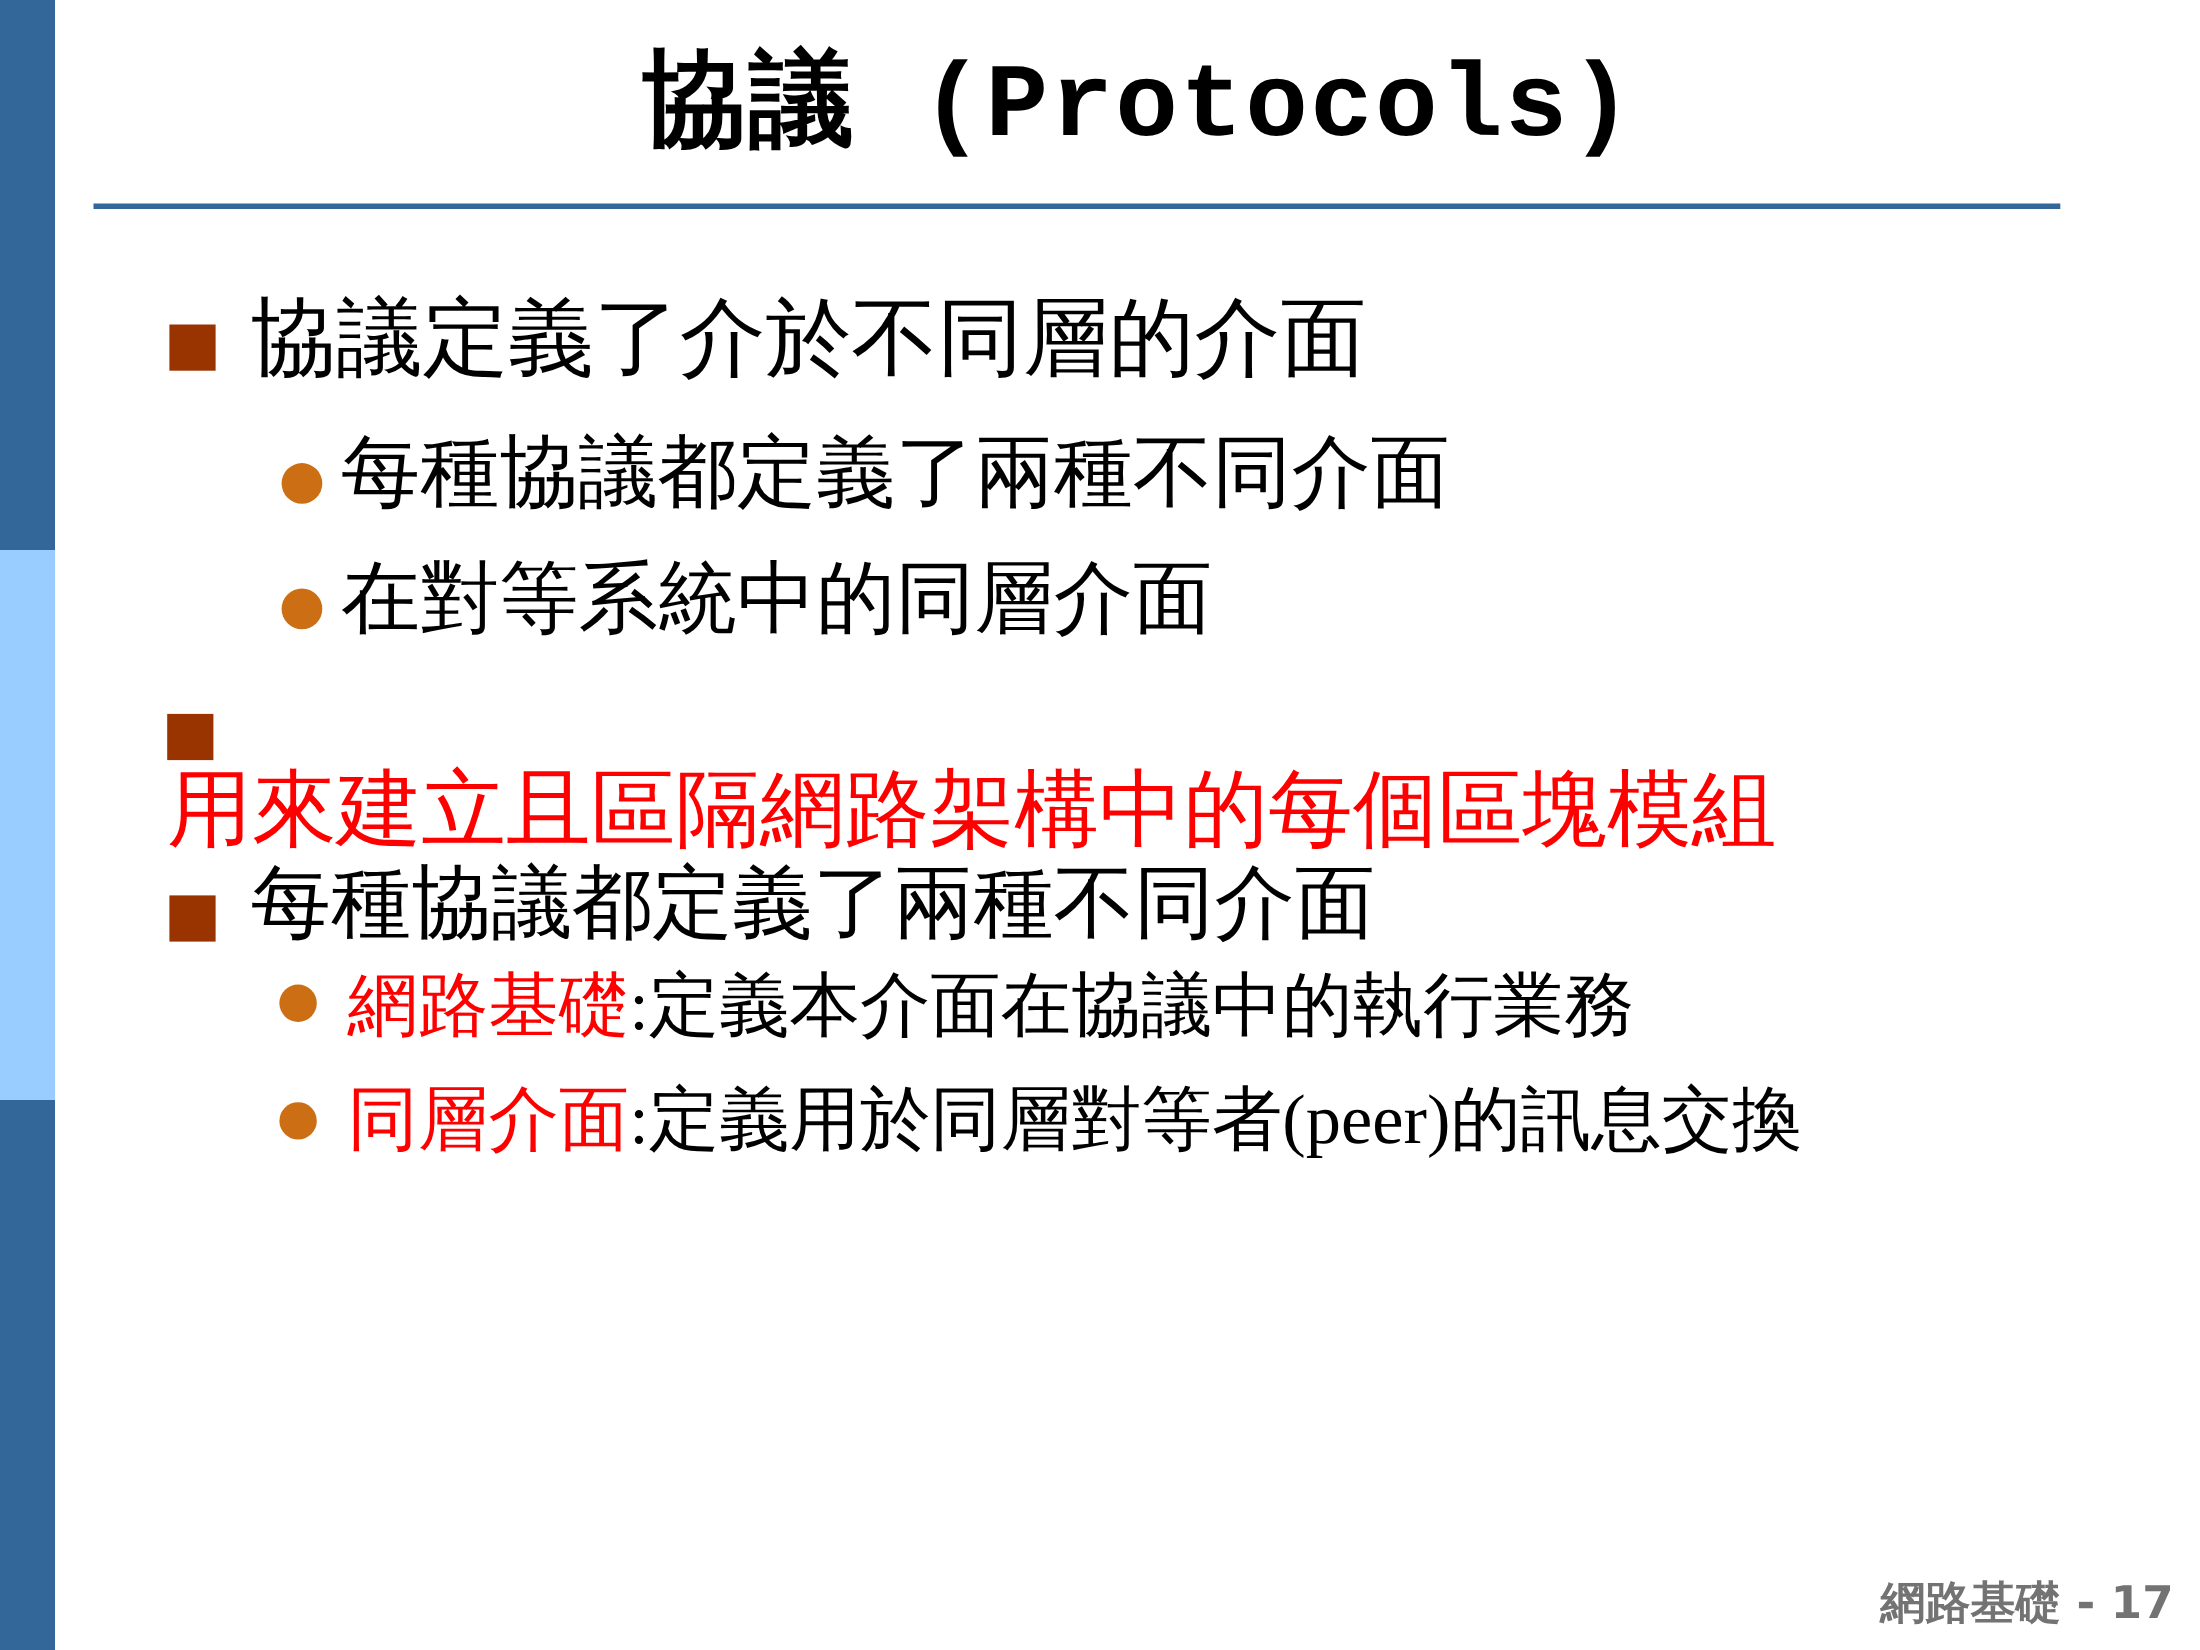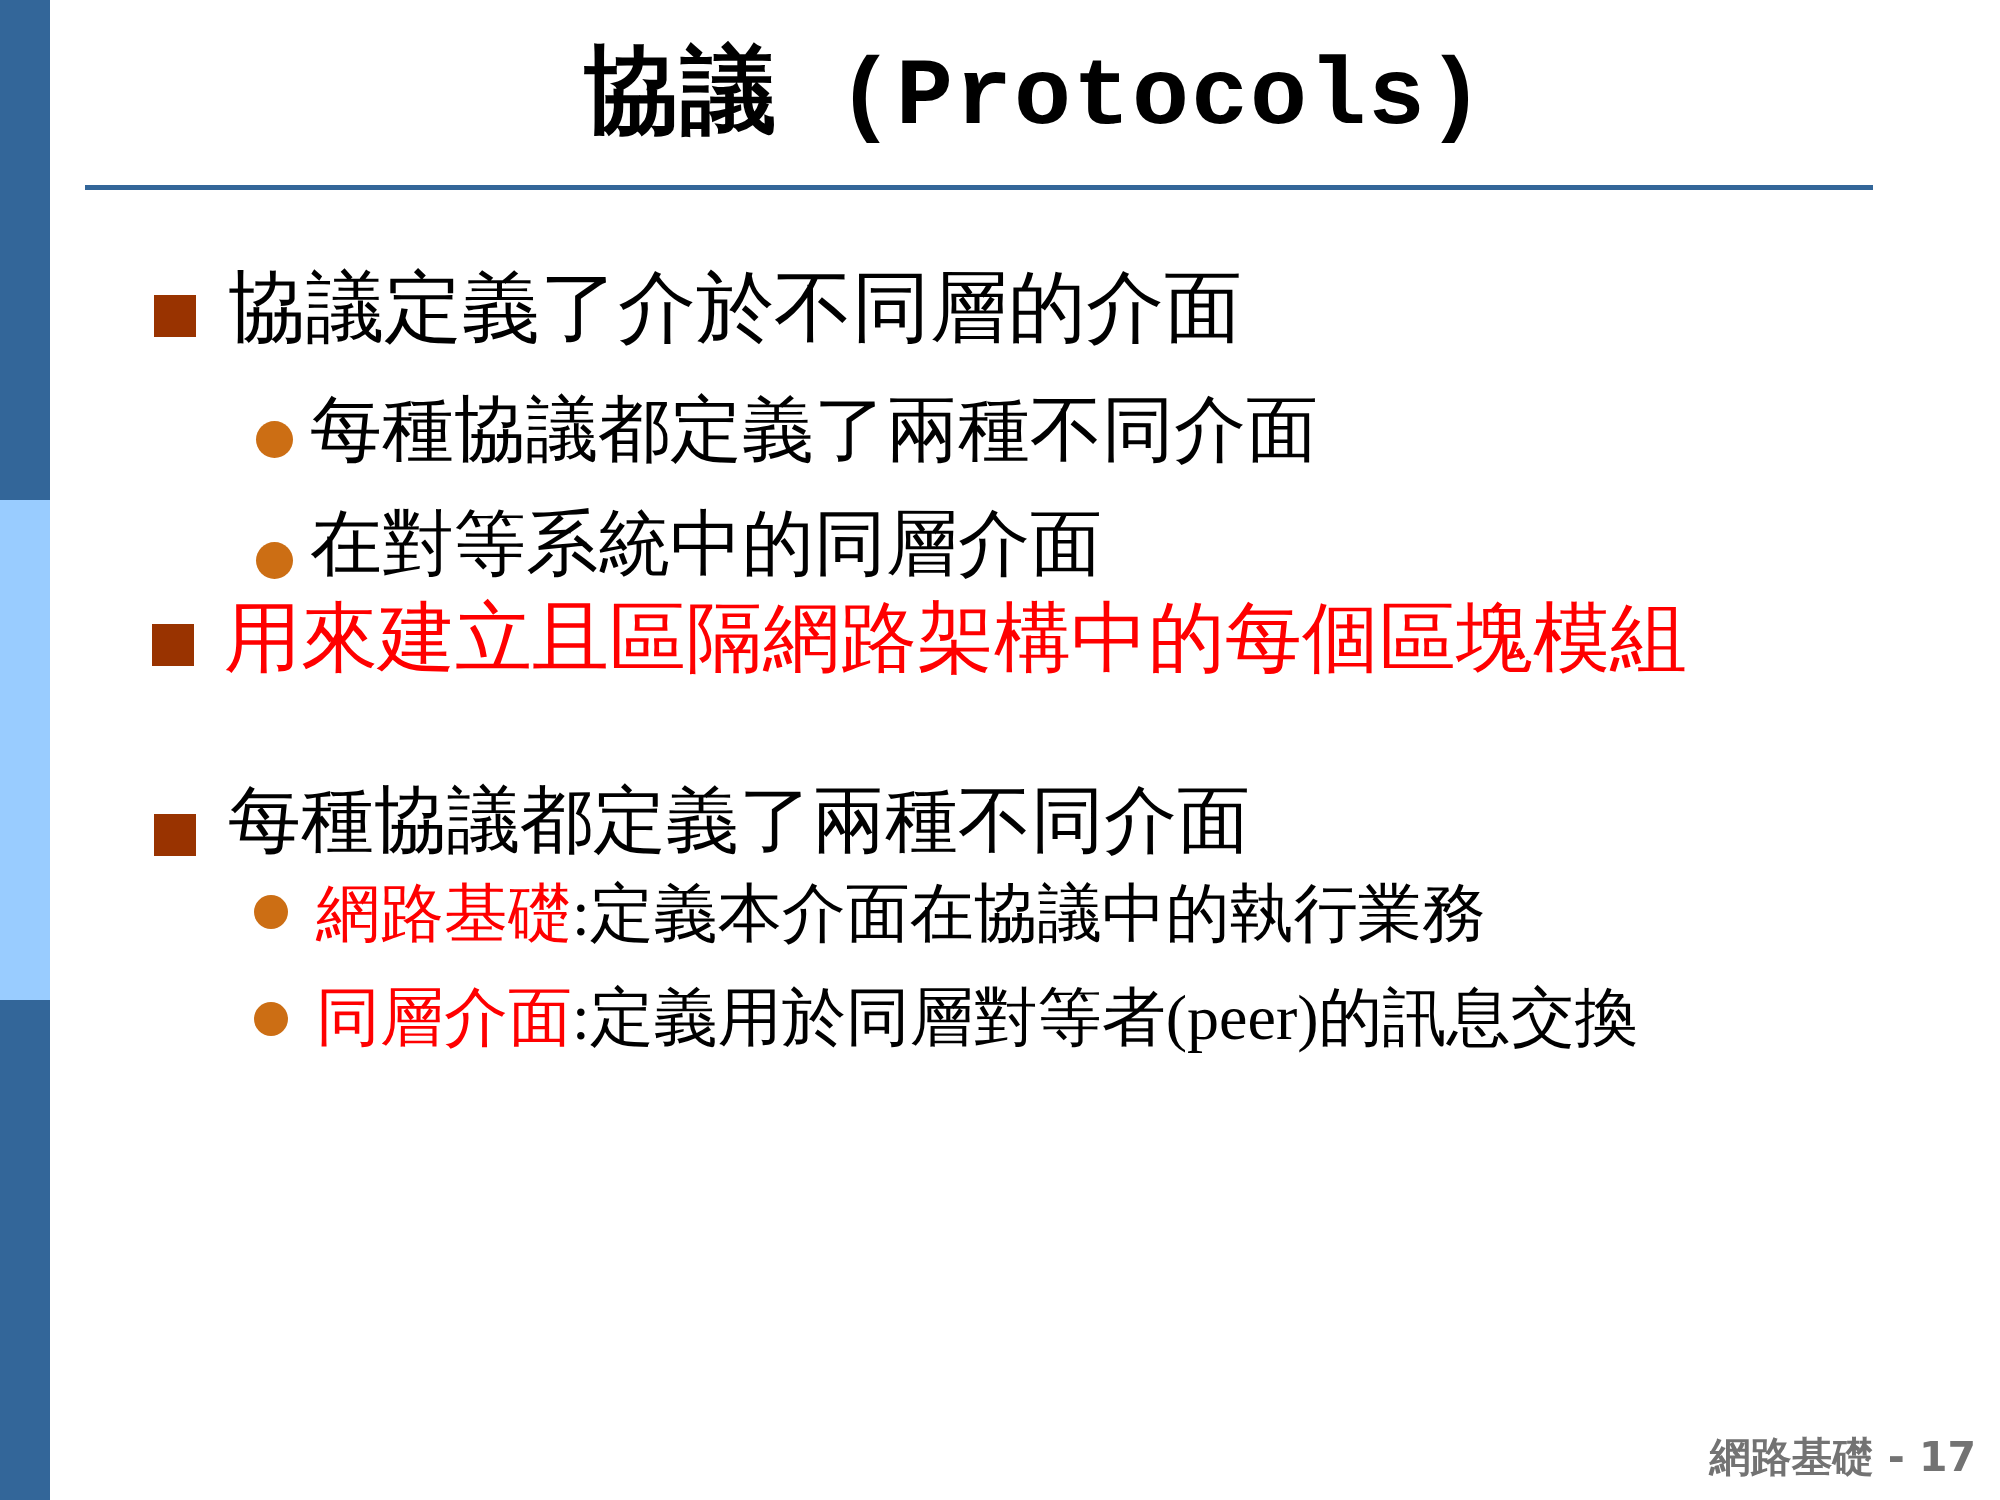--- a/index.html
+++ b/index.html
@@ -36,23 +36,23 @@
   .l1 .t{font-size:78px;}
   .l5 .t{font-size:73px;}
   .l4 .t{font-size:77px;}
   .sub .t{font-size:72px;}
   .sub2 .t{font-size:64px;}
 
   .r1{left:154px;top:262px;}
   .r1 .sq{margin-top:33px;margin-right:32px;}
   .r2{left:256px;top:388px;}
   .r2 .dot{width:37px;height:37px;margin-top:33px;margin-right:17px;}
-  .r3{left:256px;top:502px;align-items:center;}
+  .r3{left:256px;top:502px;}
   .r3 .dot{width:37px;height:37px;margin-top:33px;margin-right:17px;}
-  .r4{left:152px;top:593px;}
+  .r4{left:152px;top:618px;flex-direction:column;}
   .r4 .sq{margin-top:31px;margin-right:30px;}
   .r5{left:154px;top:738px;margin-top:40px;}
   .r5 .sq{margin-top:36px;margin-right:32px;}
   .r6{left:254px;top:876px;}
   .r6 .dot{width:34px;height:34px;margin-top:19px;margin-right:28px;}
   .r7{left:254px;top:980px;}
   .r7 .dot{width:34px;height:34px;margin-top:22px;margin-right:28px;}
 
   
   .footer{

